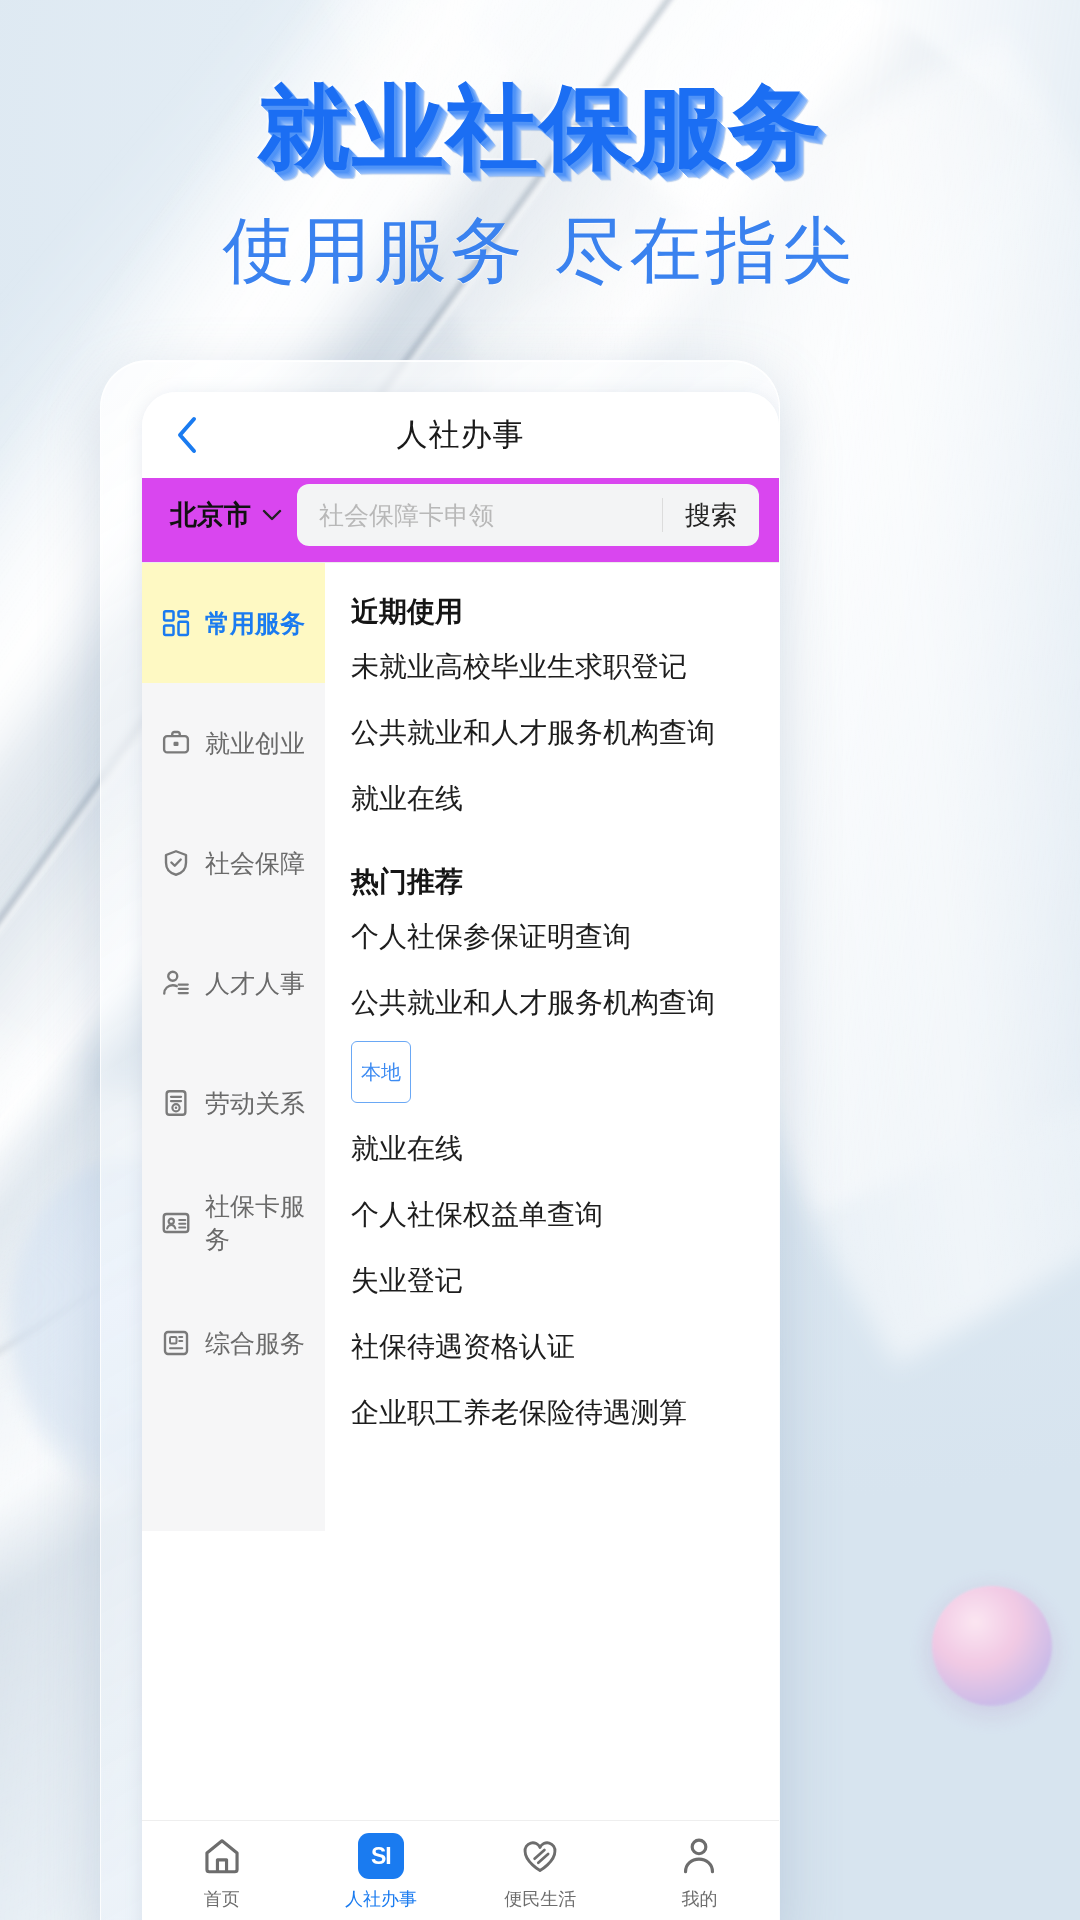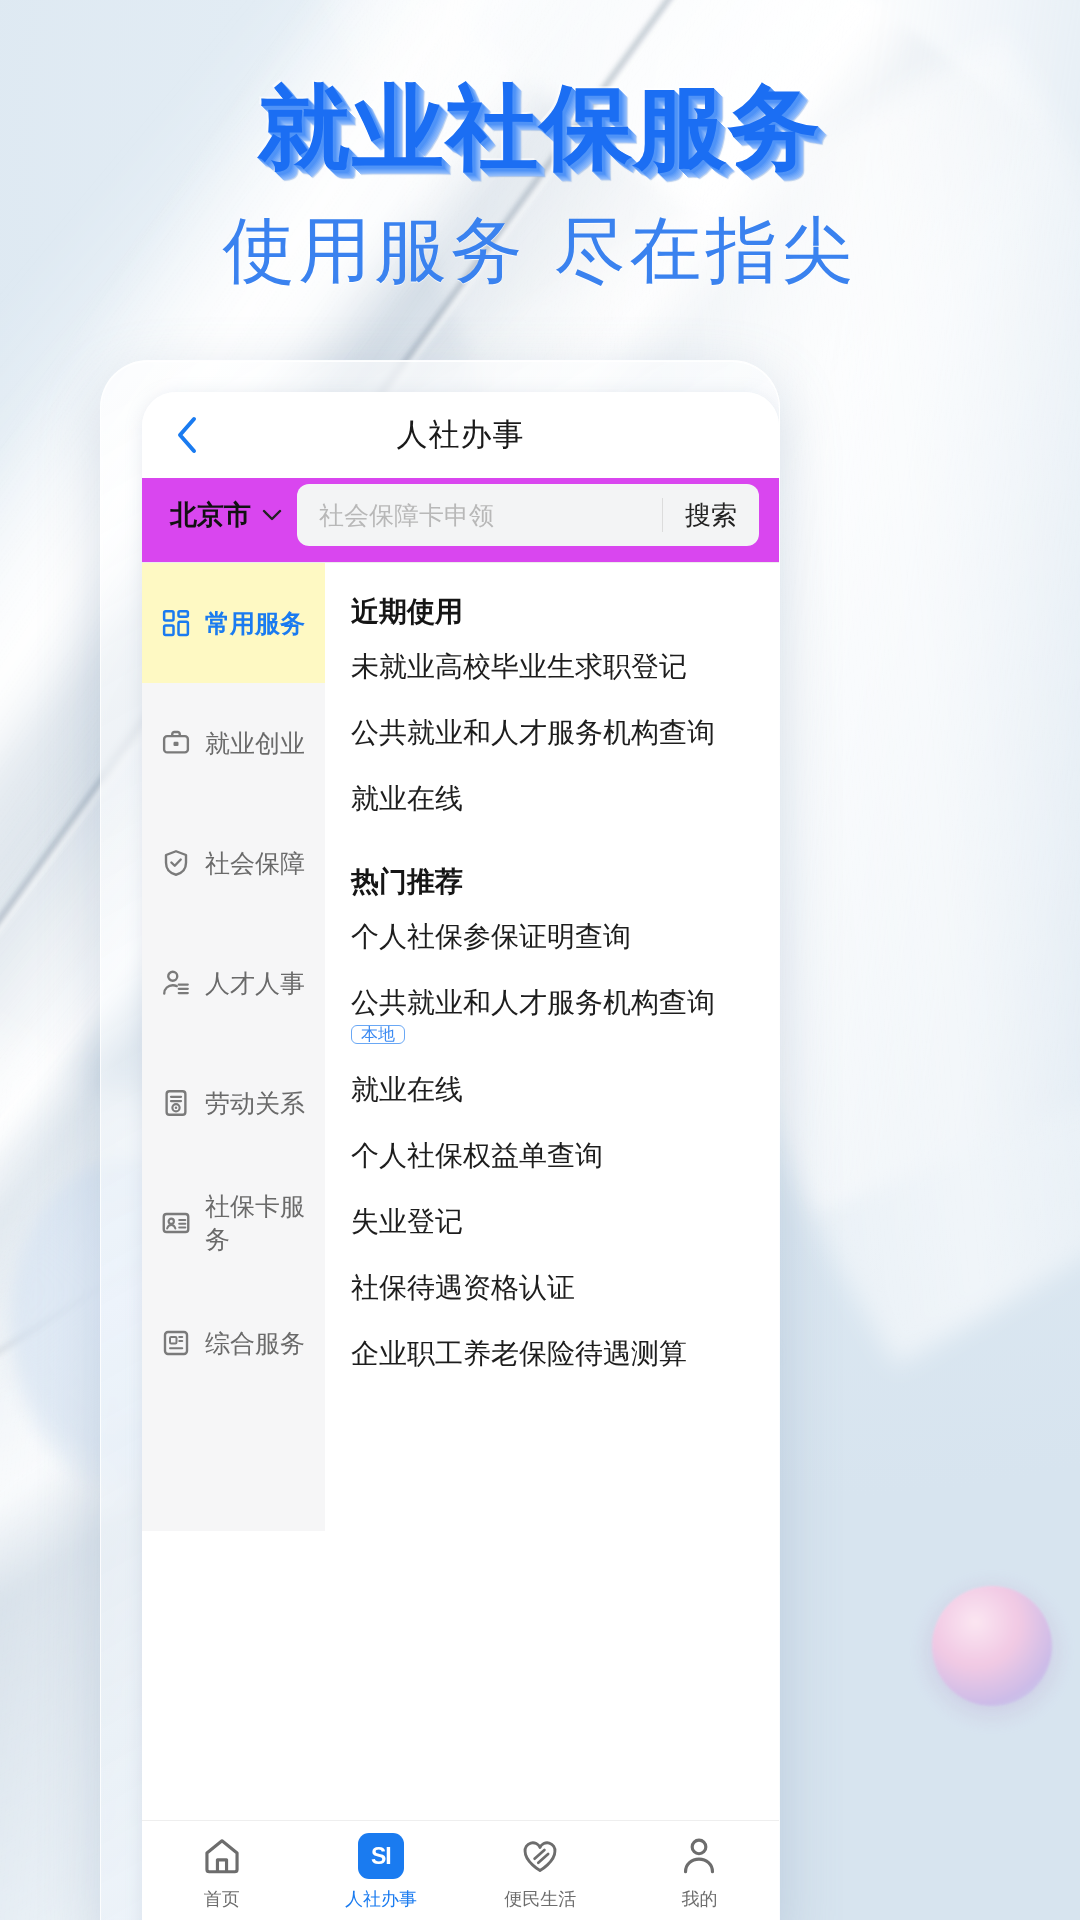--- a/index.html
+++ b/index.html
@@ -174,23 +174,23 @@
     font-size:28px; font-weight:bold; color:#151515;
     padding:30px 0 4px 26px;
   }
   .srv {
     min-height:66px; display:flex; align-items:flex-start;
     padding:14px 26px 14px 26px; font-size:28px; color:#1d1d1d; cursor:pointer;
     position:relative; line-height:1.3;
   }
   .srv .txt { flex:1; }
   .badge-local {
-    display:inline-block; margin-top:4px;
+    display:inline-block; margin-top:20px;
     border:1px solid #6aa8f5; color:#3d8bf2; border-radius:6px;
-    font-size:17px; padding:0 9px; line-height:1;
+    font-size:20px; padding:20px 9px; line-height:1;
   }
   .srv-col { flex-direction:column; align-items:flex-start; gap:0; }
   .badge-new {
     position:absolute; right:22px; top:50%; transform:translateY(-50%);
     background:#e8392c; color:#fff; font-size:18px; border-radius:5px;
     padding:4px 7px; line-height:1;
   }
 
   
   .tabbar {

